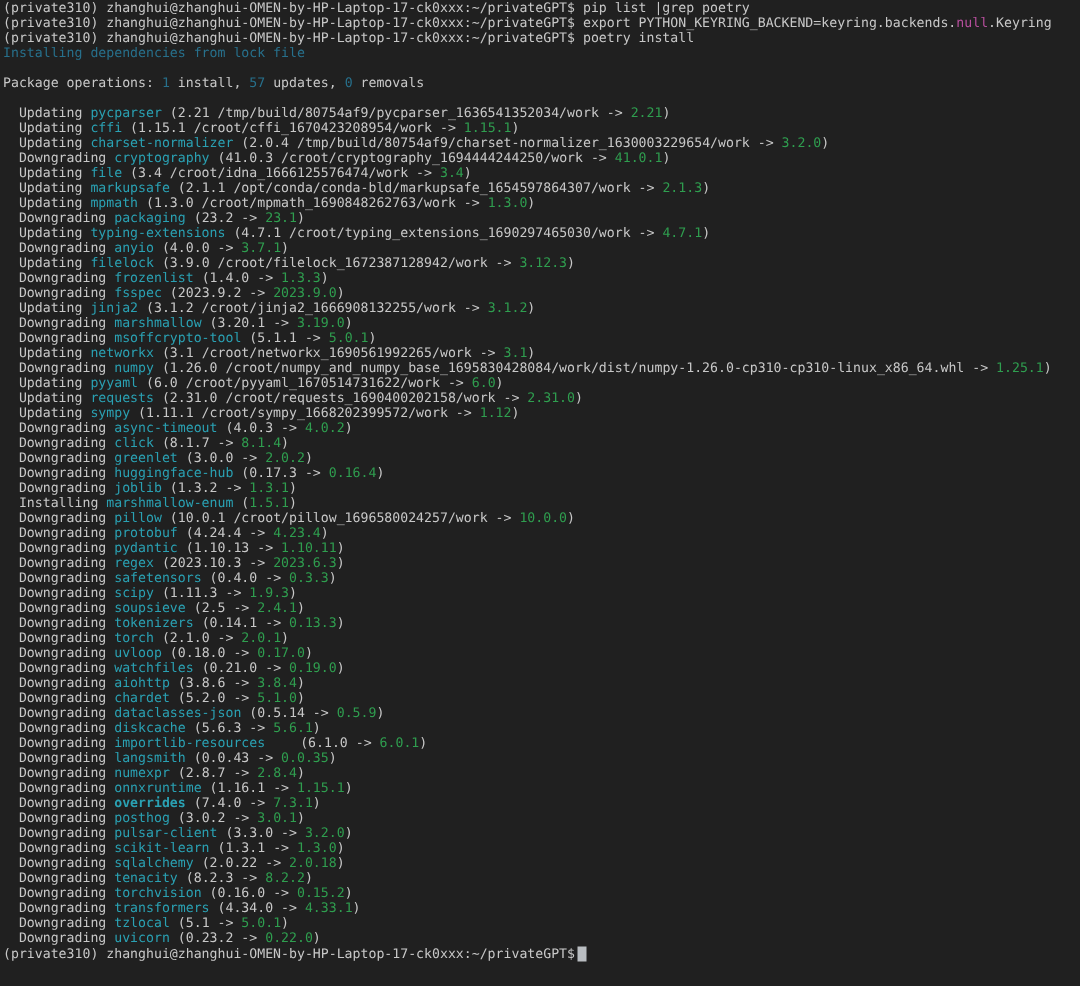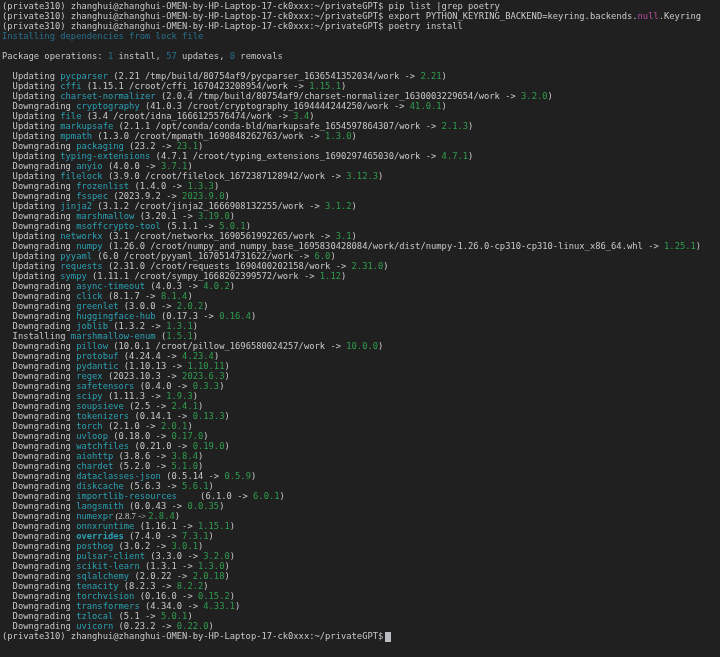--- a/index.html
+++ b/index.html
@@ -83,21 +83,21 @@
     <div class="line"><span style="color: rgb(200, 200, 200);">  Downgrading </span><span style="color: rgb(42, 161, 179);">tokenizers</span><span style="color: rgb(200, 200, 200);"> (0.14.1 -&gt; </span><span style="color: rgb(47, 158, 79);">0.13.3</span><span style="color: rgb(200, 200, 200);">)</span></div>
     <div class="line"><span style="color: rgb(200, 200, 200);">  Downgrading </span><span style="color: rgb(42, 161, 179);">torch</span><span style="color: rgb(200, 200, 200);"> (2.1.0 -&gt; </span><span style="color: rgb(47, 158, 79);">2.0.1</span><span style="color: rgb(200, 200, 200);">)</span></div>
     <div class="line"><span style="color: rgb(200, 200, 200);">  Downgrading </span><span style="color: rgb(42, 161, 179);">uvloop</span><span style="color: rgb(200, 200, 200);"> (0.18.0 -&gt; </span><span style="color: rgb(47, 158, 79);">0.17.0</span><span style="color: rgb(200, 200, 200);">)</span></div>
     <div class="line"><span style="color: rgb(200, 200, 200);">  Downgrading </span><span style="color: rgb(42, 161, 179);">watchfiles</span><span style="color: rgb(200, 200, 200);"> (0.21.0 -&gt; </span><span style="color: rgb(47, 158, 79);">0.19.0</span><span style="color: rgb(200, 200, 200);">)</span></div>
     <div class="line"><span style="color: rgb(200, 200, 200);">  Downgrading </span><span style="color: rgb(42, 161, 179);">aiohttp</span><span style="color: rgb(200, 200, 200);"> (3.8.6 -&gt; </span><span style="color: rgb(47, 158, 79);">3.8.4</span><span style="color: rgb(200, 200, 200);">)</span></div>
     <div class="line"><span style="color: rgb(200, 200, 200);">  Downgrading </span><span style="color: rgb(42, 161, 179);">chardet</span><span style="color: rgb(200, 200, 200);"> (5.2.0 -&gt; </span><span style="color: rgb(47, 158, 79);">5.1.0</span><span style="color: rgb(200, 200, 200);">)</span></div>
     <div class="line"><span style="color: rgb(200, 200, 200);">  Downgrading </span><span style="color: rgb(42, 161, 179);">dataclasses-json</span><span style="color: rgb(200, 200, 200);"> (0.5.14 -&gt; </span><span style="color: rgb(47, 158, 79);">0.5.9</span><span style="color: rgb(200, 200, 200);">)</span></div>
     <div class="line"><span style="color: rgb(200, 200, 200);">  Downgrading </span><span style="color: rgb(42, 161, 179);">diskcache</span><span style="color: rgb(200, 200, 200);"> (5.6.3 -&gt; </span><span style="color: rgb(47, 158, 79);">5.6.1</span><span style="color: rgb(200, 200, 200);">)</span></div>
     <div class="line"><span style="color: rgb(200, 200, 200);">  Downgrading </span><span style="color: rgb(42, 161, 179);">importlib-resources</span><span style="color: rgb(200, 200, 200); margin-left: 18px;"> (6.1.0 -&gt; </span><span style="color: rgb(47, 158, 79);">6.0.1</span><span style="color: rgb(200, 200, 200);">)</span></div>
     <div class="line"><span style="color: rgb(200, 200, 200);">  Downgrading </span><span style="color: rgb(42, 161, 179);">langsmith</span><span style="color: rgb(200, 200, 200);"> (0.0.43 -&gt; </span><span style="color: rgb(47, 158, 79);">0.0.35</span><span style="color: rgb(200, 200, 200);">)</span></div>
-    <div class="line"><span style="color: rgb(200, 200, 200);">  Downgrading </span><span style="color: rgb(42, 161, 179);">numexpr</span><span style="color: rgb(200, 200, 200); font-family: Liberation Serif, serif;"> (2.8.7 -&gt; </span><span style="color: rgb(47, 158, 79);">2.8.4</span><span style="color: rgb(200, 200, 200);">)</span></div>
+    <div class="line"><span style="color: rgb(200, 200, 200);">  Downgrading </span><span style="color: rgb(42, 161, 179);">numexpr</span><span style="color: rgb(200, 200, 200);"> (2.8.7 -&gt; </span><span style="color: rgb(47, 158, 79);">2.8.4</span><span style="color: rgb(200, 200, 200);">)</span></div>
     <div class="line"><span style="color: rgb(200, 200, 200);">  Downgrading </span><span style="color: rgb(42, 161, 179);">onnxruntime</span><span style="color: rgb(200, 200, 200);"> (1.16.1 -&gt; </span><span style="color: rgb(47, 158, 79);">1.15.1</span><span style="color: rgb(200, 200, 200);">)</span></div>
     <div class="line"><span style="color: rgb(200, 200, 200);">  Downgrading </span><span style="color: rgb(42, 161, 179); font-weight: bold;">overrides</span><span style="color: rgb(200, 200, 200);"> (7.4.0 -&gt; </span><span style="color: rgb(47, 158, 79);">7.3.1</span><span style="color: rgb(200, 200, 200);">)</span></div>
     <div class="line"><span style="color: rgb(200, 200, 200);">  Downgrading </span><span style="color: rgb(42, 161, 179);">posthog</span><span style="color: rgb(200, 200, 200);"> (3.0.2 -&gt; </span><span style="color: rgb(47, 158, 79);">3.0.1</span><span style="color: rgb(200, 200, 200);">)</span></div>
     <div class="line"><span style="color: rgb(200, 200, 200);">  Downgrading </span><span style="color: rgb(42, 161, 179);">pulsar-client</span><span style="color: rgb(200, 200, 200);"> (3.3.0 -&gt; </span><span style="color: rgb(47, 158, 79);">3.2.0</span><span style="color: rgb(200, 200, 200);">)</span></div>
     <div class="line"><span style="color: rgb(200, 200, 200);">  Downgrading </span><span style="color: rgb(42, 161, 179);">scikit-learn</span><span style="color: rgb(200, 200, 200);"> (1.3.1 -&gt; </span><span style="color: rgb(47, 158, 79);">1.3.0</span><span style="color: rgb(200, 200, 200);">)</span></div>
     <div class="line"><span style="color: rgb(200, 200, 200);">  Downgrading </span><span style="color: rgb(42, 161, 179);">sqlalchemy</span><span style="color: rgb(200, 200, 200);"> (2.0.22 -&gt; </span><span style="color: rgb(47, 158, 79);">2.0.18</span><span style="color: rgb(200, 200, 200);">)</span></div>
     <div class="line"><span style="color: rgb(200, 200, 200);">  Downgrading </span><span style="color: rgb(42, 161, 179);">tenacity</span><span style="color: rgb(200, 200, 200);"> (8.2.3 -&gt; </span><span style="color: rgb(47, 158, 79);">8.2.2</span><span style="color: rgb(200, 200, 200);">)</span></div>
     <div class="line"><span style="color: rgb(200, 200, 200);">  Downgrading </span><span style="color: rgb(42, 161, 179);">torchvision</span><span style="color: rgb(200, 200, 200);"> (0.16.0 -&gt; </span><span style="color: rgb(47, 158, 79);">0.15.2</span><span style="color: rgb(200, 200, 200);">)</span></div>
     <div class="line"><span style="color: rgb(200, 200, 200);">  Downgrading </span><span style="color: rgb(42, 161, 179);">transformers</span><span style="color: rgb(200, 200, 200);"> (4.34.0 -&gt; </span><span style="color: rgb(47, 158, 79);">4.33.1</span><span style="color: rgb(200, 200, 200);">)</span></div>
     <div class="line"><span style="color: rgb(200, 200, 200);">  Downgrading </span><span style="color: rgb(42, 161, 179);">tzlocal</span><span style="color: rgb(200, 200, 200);"> (5.1 -&gt; </span><span style="color: rgb(47, 158, 79);">5.0.1</span><span style="color: rgb(200, 200, 200);">)</span></div>

